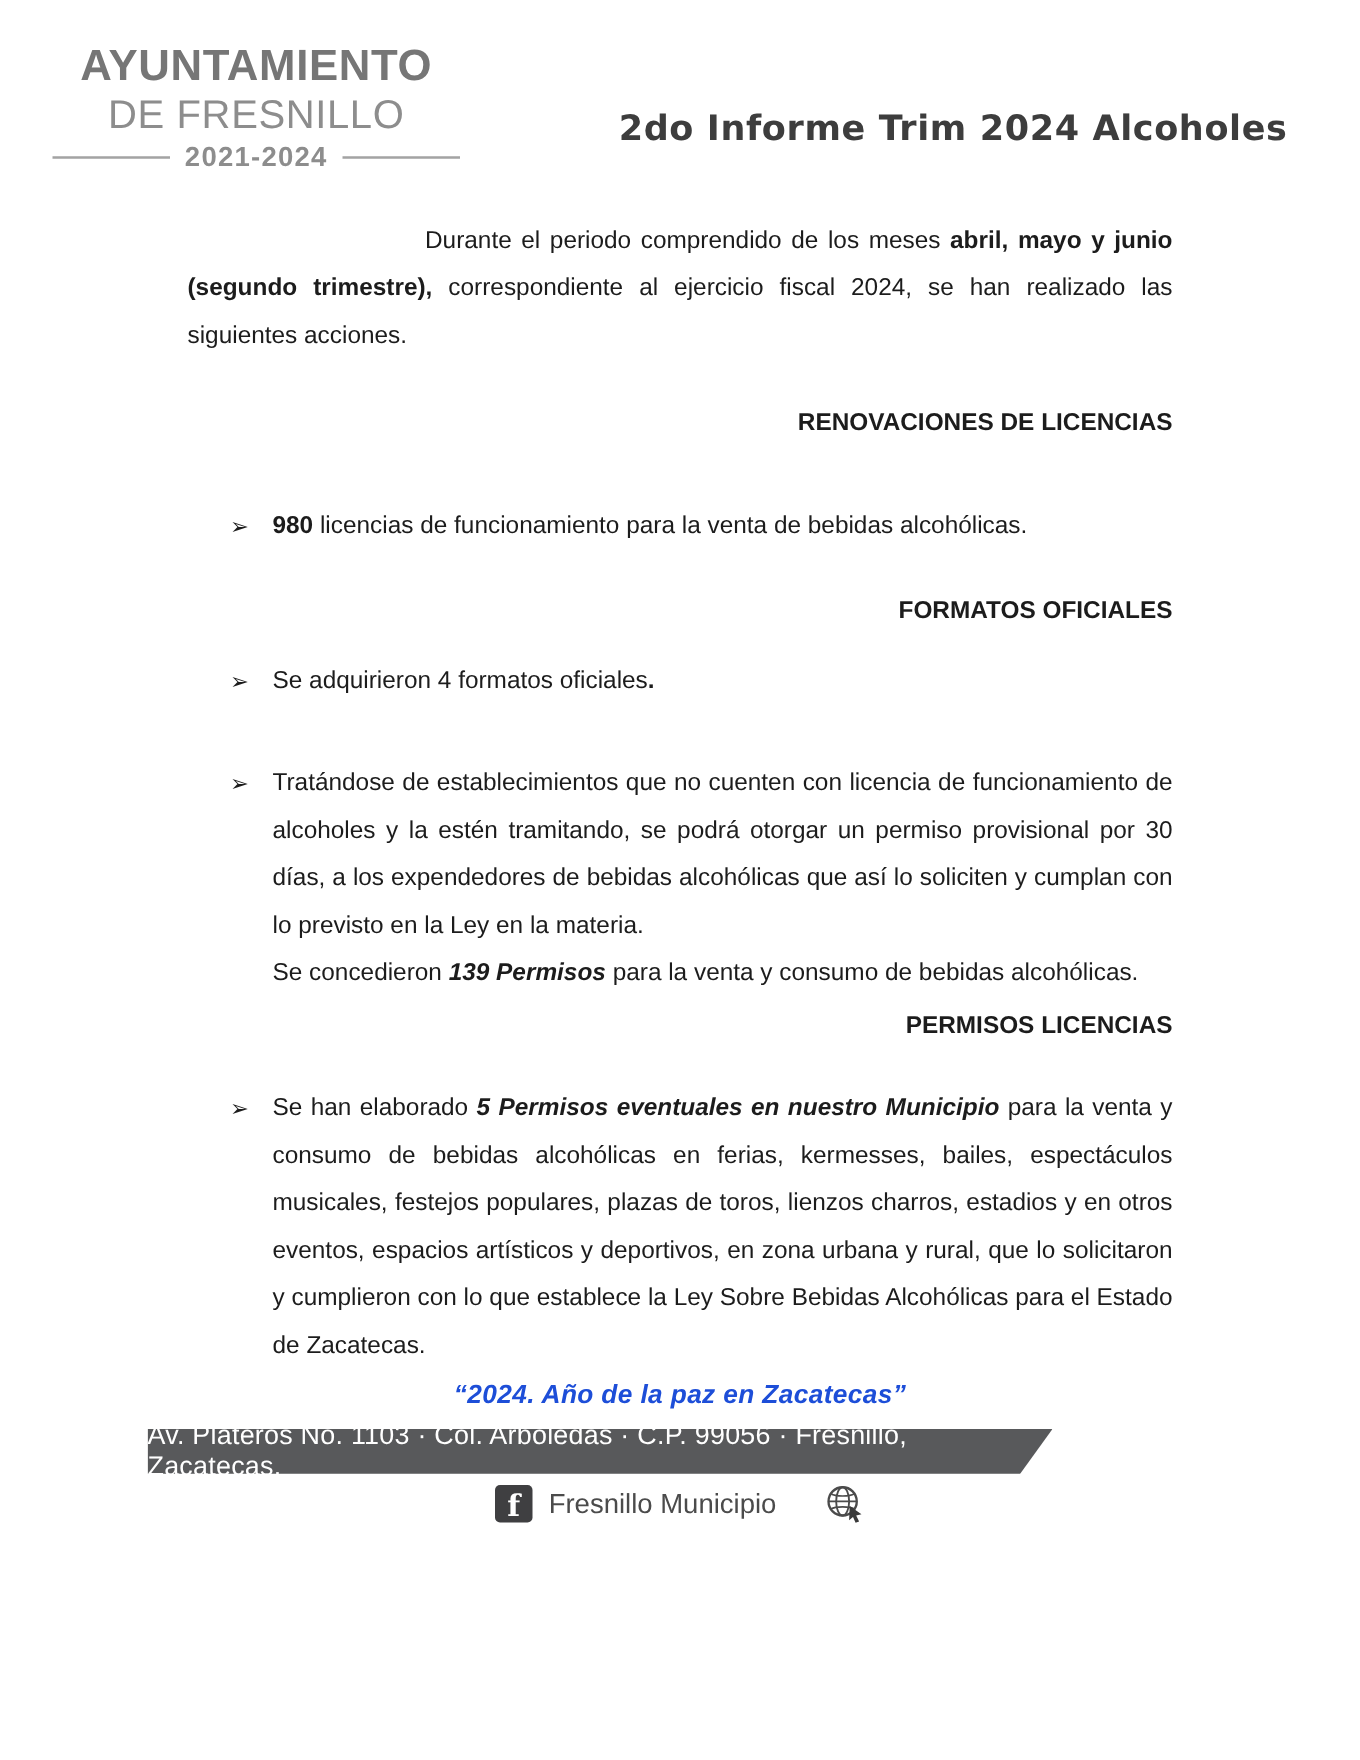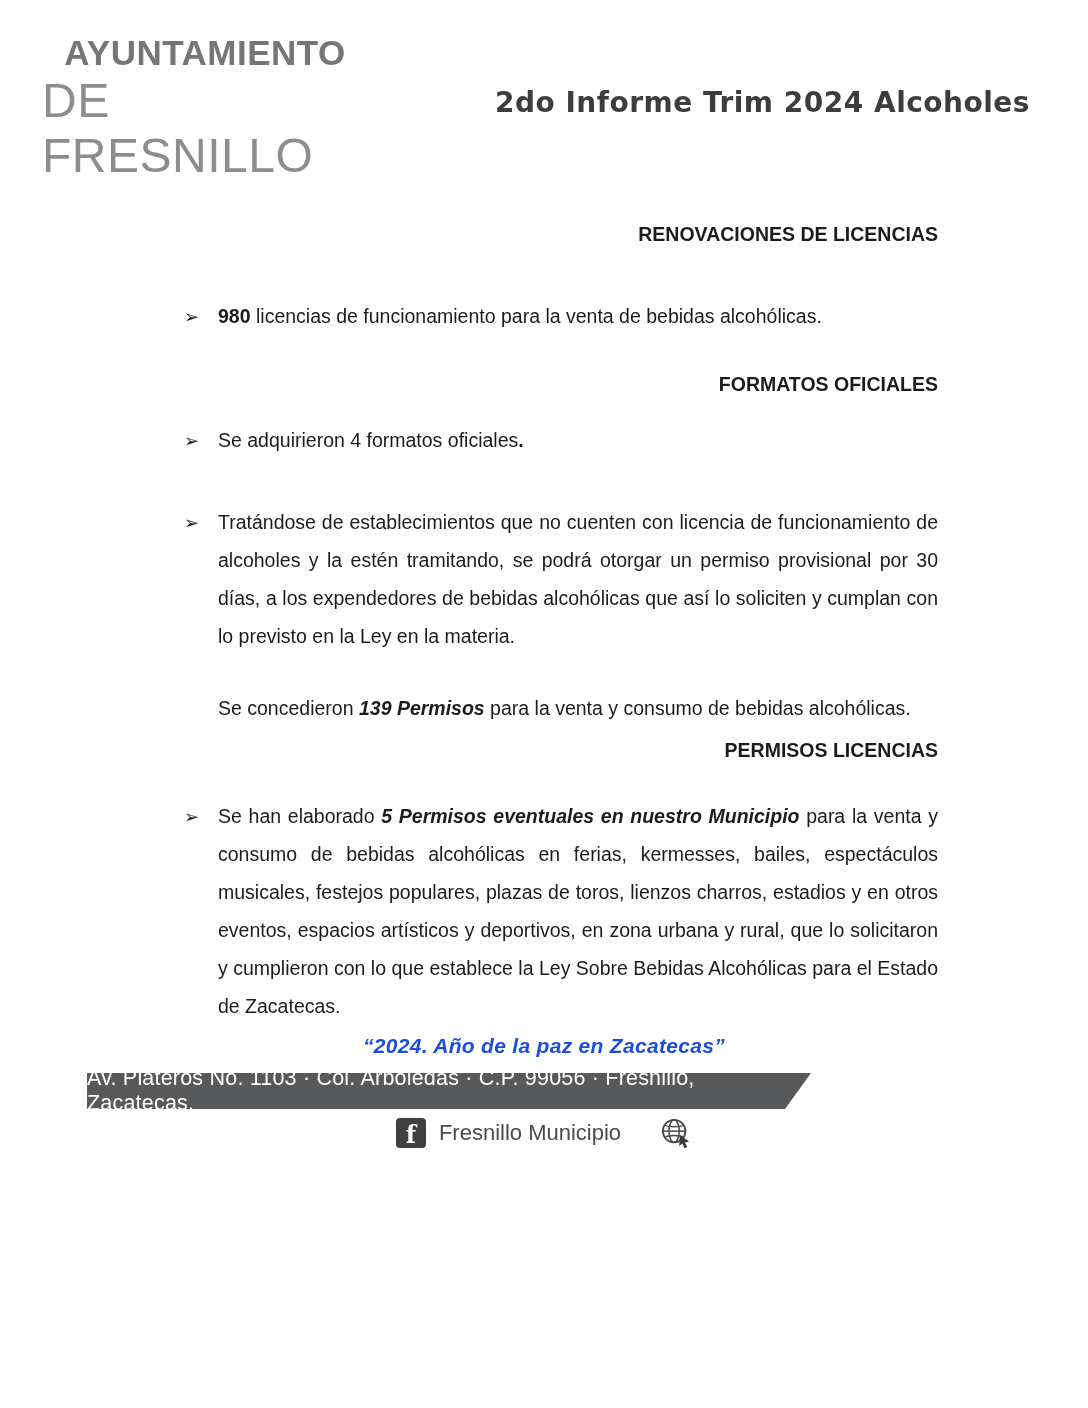--- a/index.html
+++ b/index.html
@@ -6,42 +6,42 @@
   body { background: #ffffff; }
   .page {
     width: 1088px; height: 1408px; margin: 0 auto; background: #ffffff;
     position: relative; overflow: hidden;
     font-family: "Liberation Sans", sans-serif; color: #1c1c1c;
   }
   
   .header { display: flex; justify-content: space-between; align-items: flex-start; padding: 34px 58px 0 42px; }
   .logo { width: 326px; display: flex; flex-direction: column; align-items: center; }
   .logo-name { font-size: 35px; font-weight: bold; letter-spacing: 0.5px; color: #767676; line-height: 1.1; }
-  .logo-sub  { font-size: 48px; font-weight: normal; letter-spacing: 0.5px; color: #8d8d8d; line-height: 1.15; }
+  .logo-sub  { font-size: 32px; font-weight: normal; letter-spacing: 0.5px; color: #8d8d8d; line-height: 1.15; }
   .logo-years { display: flex; align-items: center; width: 100%; gap: 12px; margin-top: 4px; color: #8d8d8d; font-size: 22px; font-weight: bold; letter-spacing: 1px; }
   .logo-rule { flex: 1; height: 2px; background: #a3a3a3; }
   .doc-title { margin-top: 52px; font-family: "DejaVu Sans", sans-serif; font-size: 28px; font-weight: bold; color: #3d3d3d; letter-spacing: 0.5px; white-space: nowrap; }
   
   .bodytext { padding: 0 150px; }
   .para { font-size: 19.5px; line-height: 38px; text-align: justify; margin: 0; }
   .intro { margin-top: 34px; text-indent: 190px; }
   .heading { font-size: 19.5px; font-weight: bold; text-align: right; line-height: 26px; margin: 0; }
   .bullet-item { position: relative; padding-left: 68px; font-size: 19.5px; line-height: 38px; text-align: justify; }
   .bullet-glyph { position: absolute; left: 34px; top: 1px; font-size: 18px; }
   .sub-para { padding-left: 68px; }
   .bi { font-weight: bold; font-style: italic; }
   .mt-h1 { margin-top: 38px; }  .mt-b1 { margin-top: 50px; }
   .mt-h2 { margin-top: 36px; }  .mt-b2 { margin-top: 24px; }
   .mt-h3 { margin-top: 18px; }  .mt-b3 { margin-top: 44px; }
-  .mt-p1 { margin-top: 34px; }
+  .mt-p1 { }
   .mt-h4 { margin-top: 10px; }  .mt-b4 { margin-top: 34px; }
   
   .quote { margin-top: 8px; text-align: center; font-size: 21px; font-weight: bold; font-style: italic; color: #1d4ed8; letter-spacing: 0.3px; line-height: 26px; }
   .banner {
-    margin: 14px 0 0 87px; width: 708px; height: 36px;
+    margin: 14px 0 0 118px; width: 708px; height: 36px;
     background: #58595b; color: #ffffff;
     display: flex; align-items: center; justify-content: center;
     font-size: 21.5px; letter-spacing: 0.2px; padding-right: 16px;
     clip-path: polygon(0 0, 100% 0, calc(100% - 26px) 100%, 0 100%);
   }
   .social { margin-top: 8px; display: flex; align-items: center; justify-content: center; gap: 13px; color: #4b4b4b; font-size: 22px; }
   .fb-icon {
     width: 30px; height: 30px; background: #3f3f41; border-radius: 4px;
     color: #ffffff; display: flex; align-items: flex-end; justify-content: center;
     font-weight: bold; font-size: 24px; line-height: 26px; font-family: "DejaVu Serif", serif;
@@ -50,26 +50,32 @@
 </style>
 </head>
 <body>
 
 <div class="page">
 
   <header class="header">
     <div class="logo">
       <div class="logo-name">AYUNTAMIENTO</div>
       <div class="logo-sub">DE FRESNILLO</div>
+      <div class="logo-years">
+        <span class="logo-rule"></span>
+        <span>2021-2024</span>
+        <span class="logo-rule"></span>
+      </div>
     </div>
     <div class="doc-title">2do Informe Trim 2024 Alcoholes</div>
   </header>
 
   <main class="bodytext">
 
+    <p class="para intro"><span>Durante el periodo comprendido de los meses </span><strong>abril, mayo y junio (segundo trimestre),</strong><span> correspondiente al ejercicio fiscal 2024, se han realizado las siguientes acciones.</span></p>
 
     <h2 class="heading mt-h1">RENOVACIONES DE LICENCIAS</h2>
 
     <div class="bullet-item mt-b1">
       <span class="bullet-glyph">➢</span>
       <span><strong>980</strong><span> licencias de funcionamiento para la venta de bebidas alcohólicas.</span></span>
     </div>
 
     <h2 class="heading mt-h2">FORMATOS OFICIALES</h2>
 

